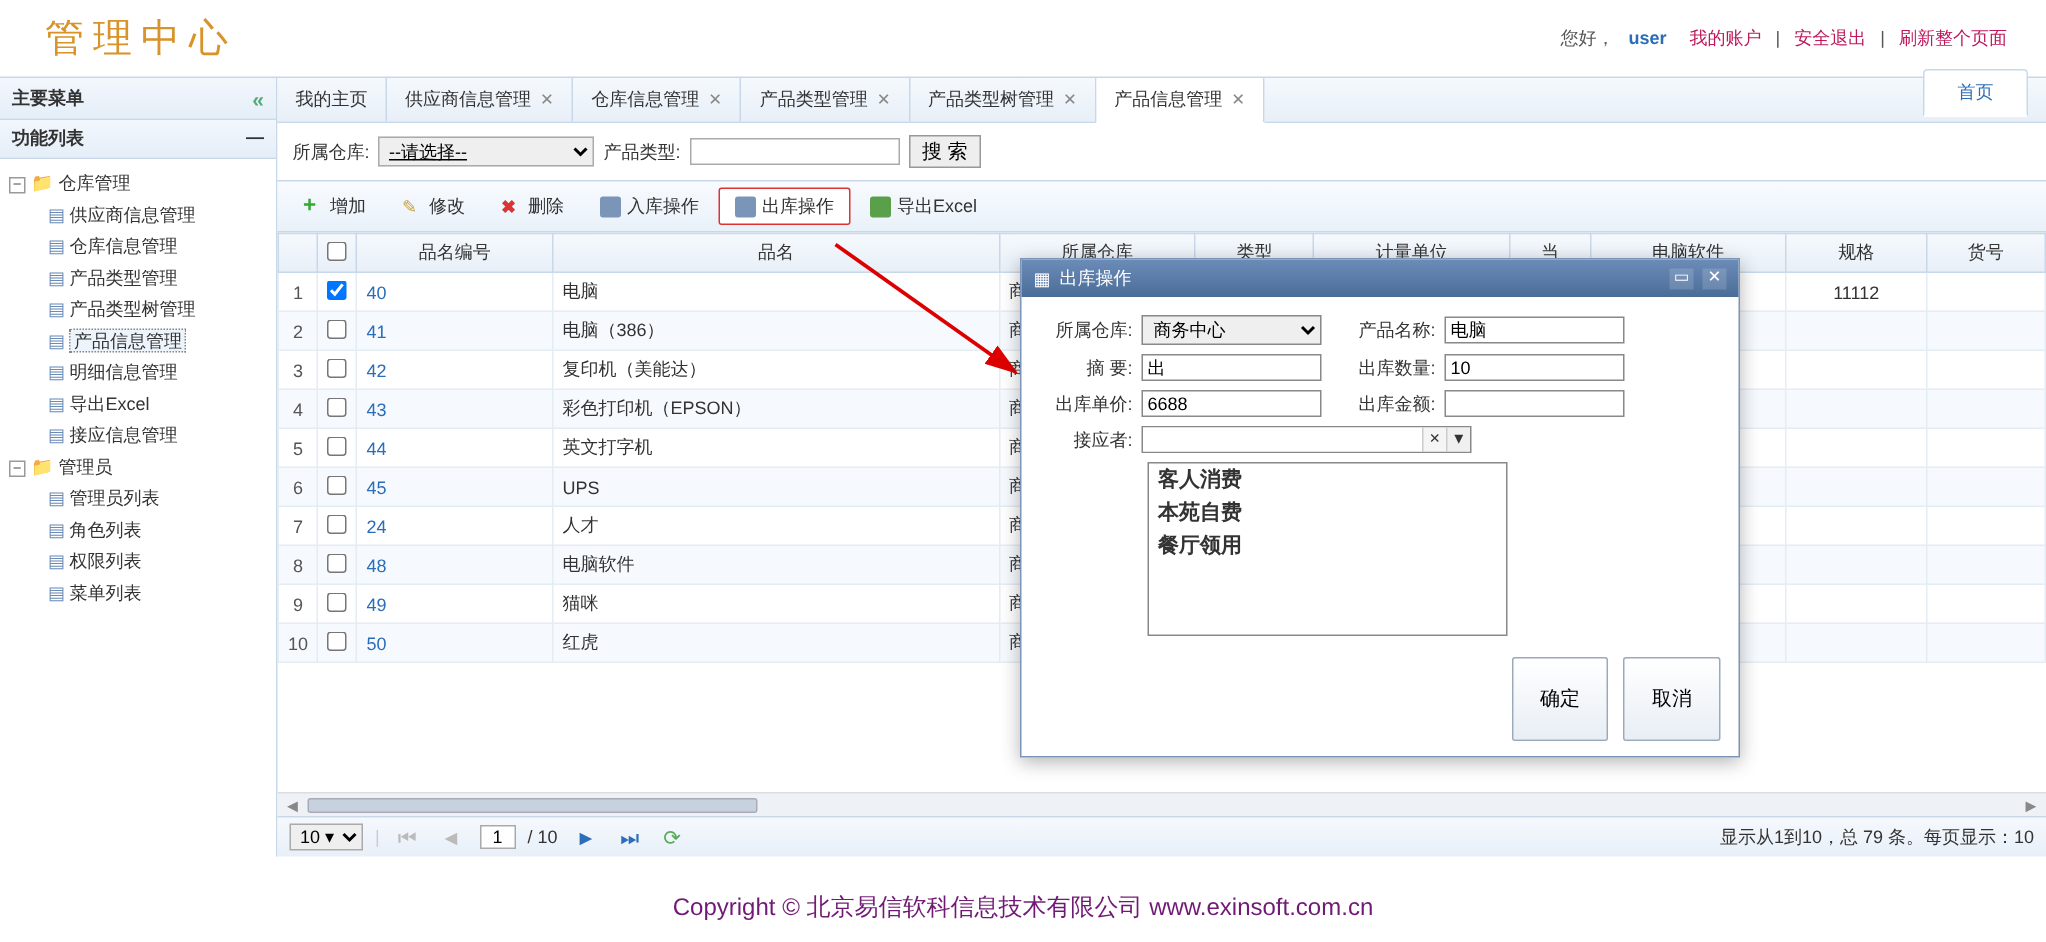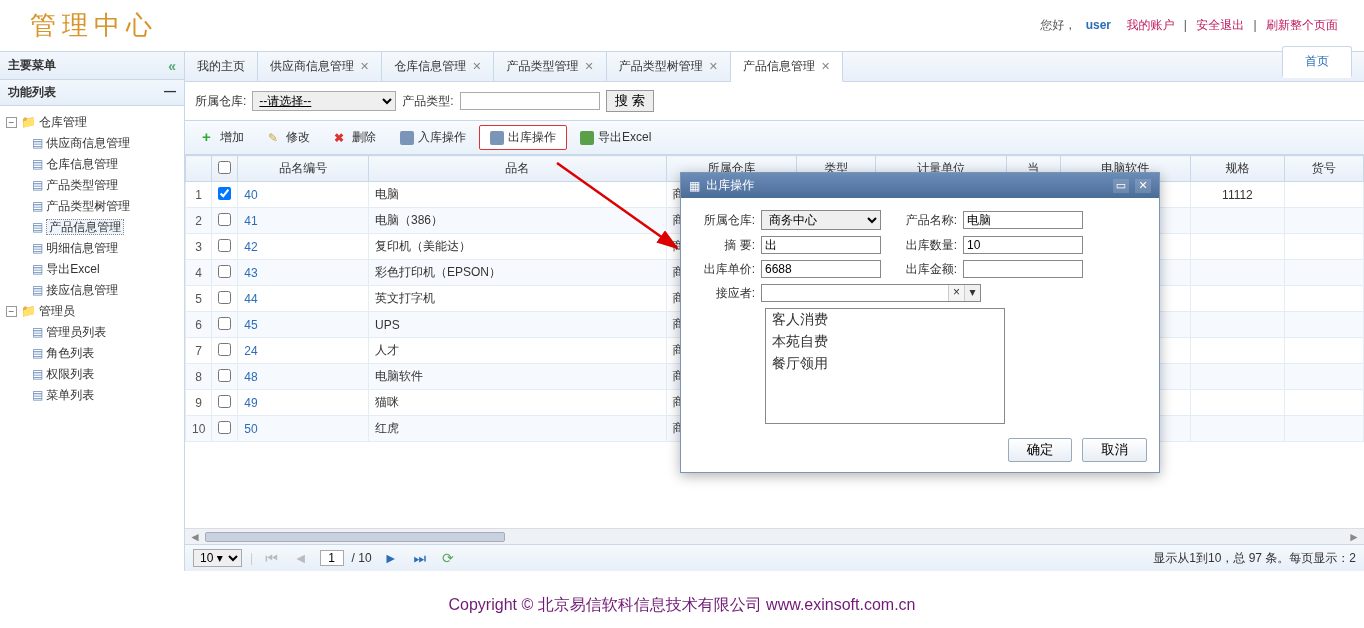--- a/index.html
+++ b/index.html
@@ -77,23 +77,23 @@
 .dialog .dlg-body { padding:12px 14px 6px 14px;}
 .dlg-row { display:flex; align-items:center; margin-bottom:6px; gap:6px;}
 .dlg-row label { width:60px; text-align:right; color:#333;}
 .dlg-row > .f { flex:0 0 130px;}
 .dlg-row input[type=text], .dlg-row select { width:120px; border:1px solid #888; padding:1px 3px; font-size:12px;}
 .dlg-row .combo { display:flex; width:220px; border:1px solid #888;}
 .dlg-row .combo input { border:none; flex:1; outline:none;}
 .dlg-row .combo .cx { width:16px; text-align:center; border-left:1px solid #ccc; background:#f5f5f5; cursor:pointer;}
 .dlg-row .combo .cv { width:16px; text-align:center; border-left:1px solid #ccc; background:#f0f0f0; cursor:pointer;}
 .listbox { margin-left:70px; width:240px; height:116px; border:1px solid #888; overflow-y:scroll; font-size:14px;}
-.listbox .opt { padding:2px 6px; cursor:pointer;}
+.listbox .opt { padding:2px 6px; cursor:pointer;font-weight:bold;}
 .dlg-foot { padding:8px 12px 10px; display:flex; justify-content:flex-end; gap:10px;}
-.dlg-foot button { padding:2px 18px; border:1px solid #9ab; background:linear-gradient(#fff,#e8eef5); cursor:pointer; border-radius:2px;}
+.dlg-foot button { padding:18px 18px; border:1px solid #9ab; background:linear-gradient(#fff,#e8eef5); cursor:pointer; border-radius:2px;}
 
 
 .arrow { position:absolute; top:158px; left:547px; width:140px; height:100px; pointer-events:none; z-index:99;}
 .arrow svg { width:100%; height:100%;}
 
 .scroll-h { height:16px; background:#eef2f6; border-top:1px solid #ddd; display:flex; align-items:center; padding:0 4px;}
 .scroll-h .thumb { height:10px; background:#c8d2de; border:1px solid #aab; border-radius:2px; width:300px; margin-left:4px;}
 .scroll-h .arrowbtn { width:12px; text-align:center; color:#888;}
 </style>
 </head>
@@ -370,21 +370,21 @@
       <select><option id="ps-opt">10 ▾</option></select>
       <span style="color:#ccc;">|</span>
       <span class="navbtn disabled">⏮</span>
       <span class="navbtn disabled">◄</span>
       <input type="text" id="pg-in" style="width: 24px; text-align: center;" value="1">
       <span>/ <span>10</span></span>
       <span class="navbtn">►</span>
       <span class="navbtn">⏭</span>
       <span class="navbtn" style="color:#5a5;">⟳</span>
       <div class="spacer"></div>
-      <span>显示从1到10，总 97 条。每页显示：2</span>
+      <span>显示从1到10，总 79 条。每页显示：10</span>
     </div>
   </div>
 </div>
 
 <div class="footer">Copyright © 北京易信软科信息技术有限公司 www.exinsoft.com.cn</div>
 
 <div class="arrow">
 <svg viewBox="0 0 140 100">
       <defs>
         <marker id="ah" markerWidth="10" markerHeight="10" refX="8" refY="3" orient="auto">

